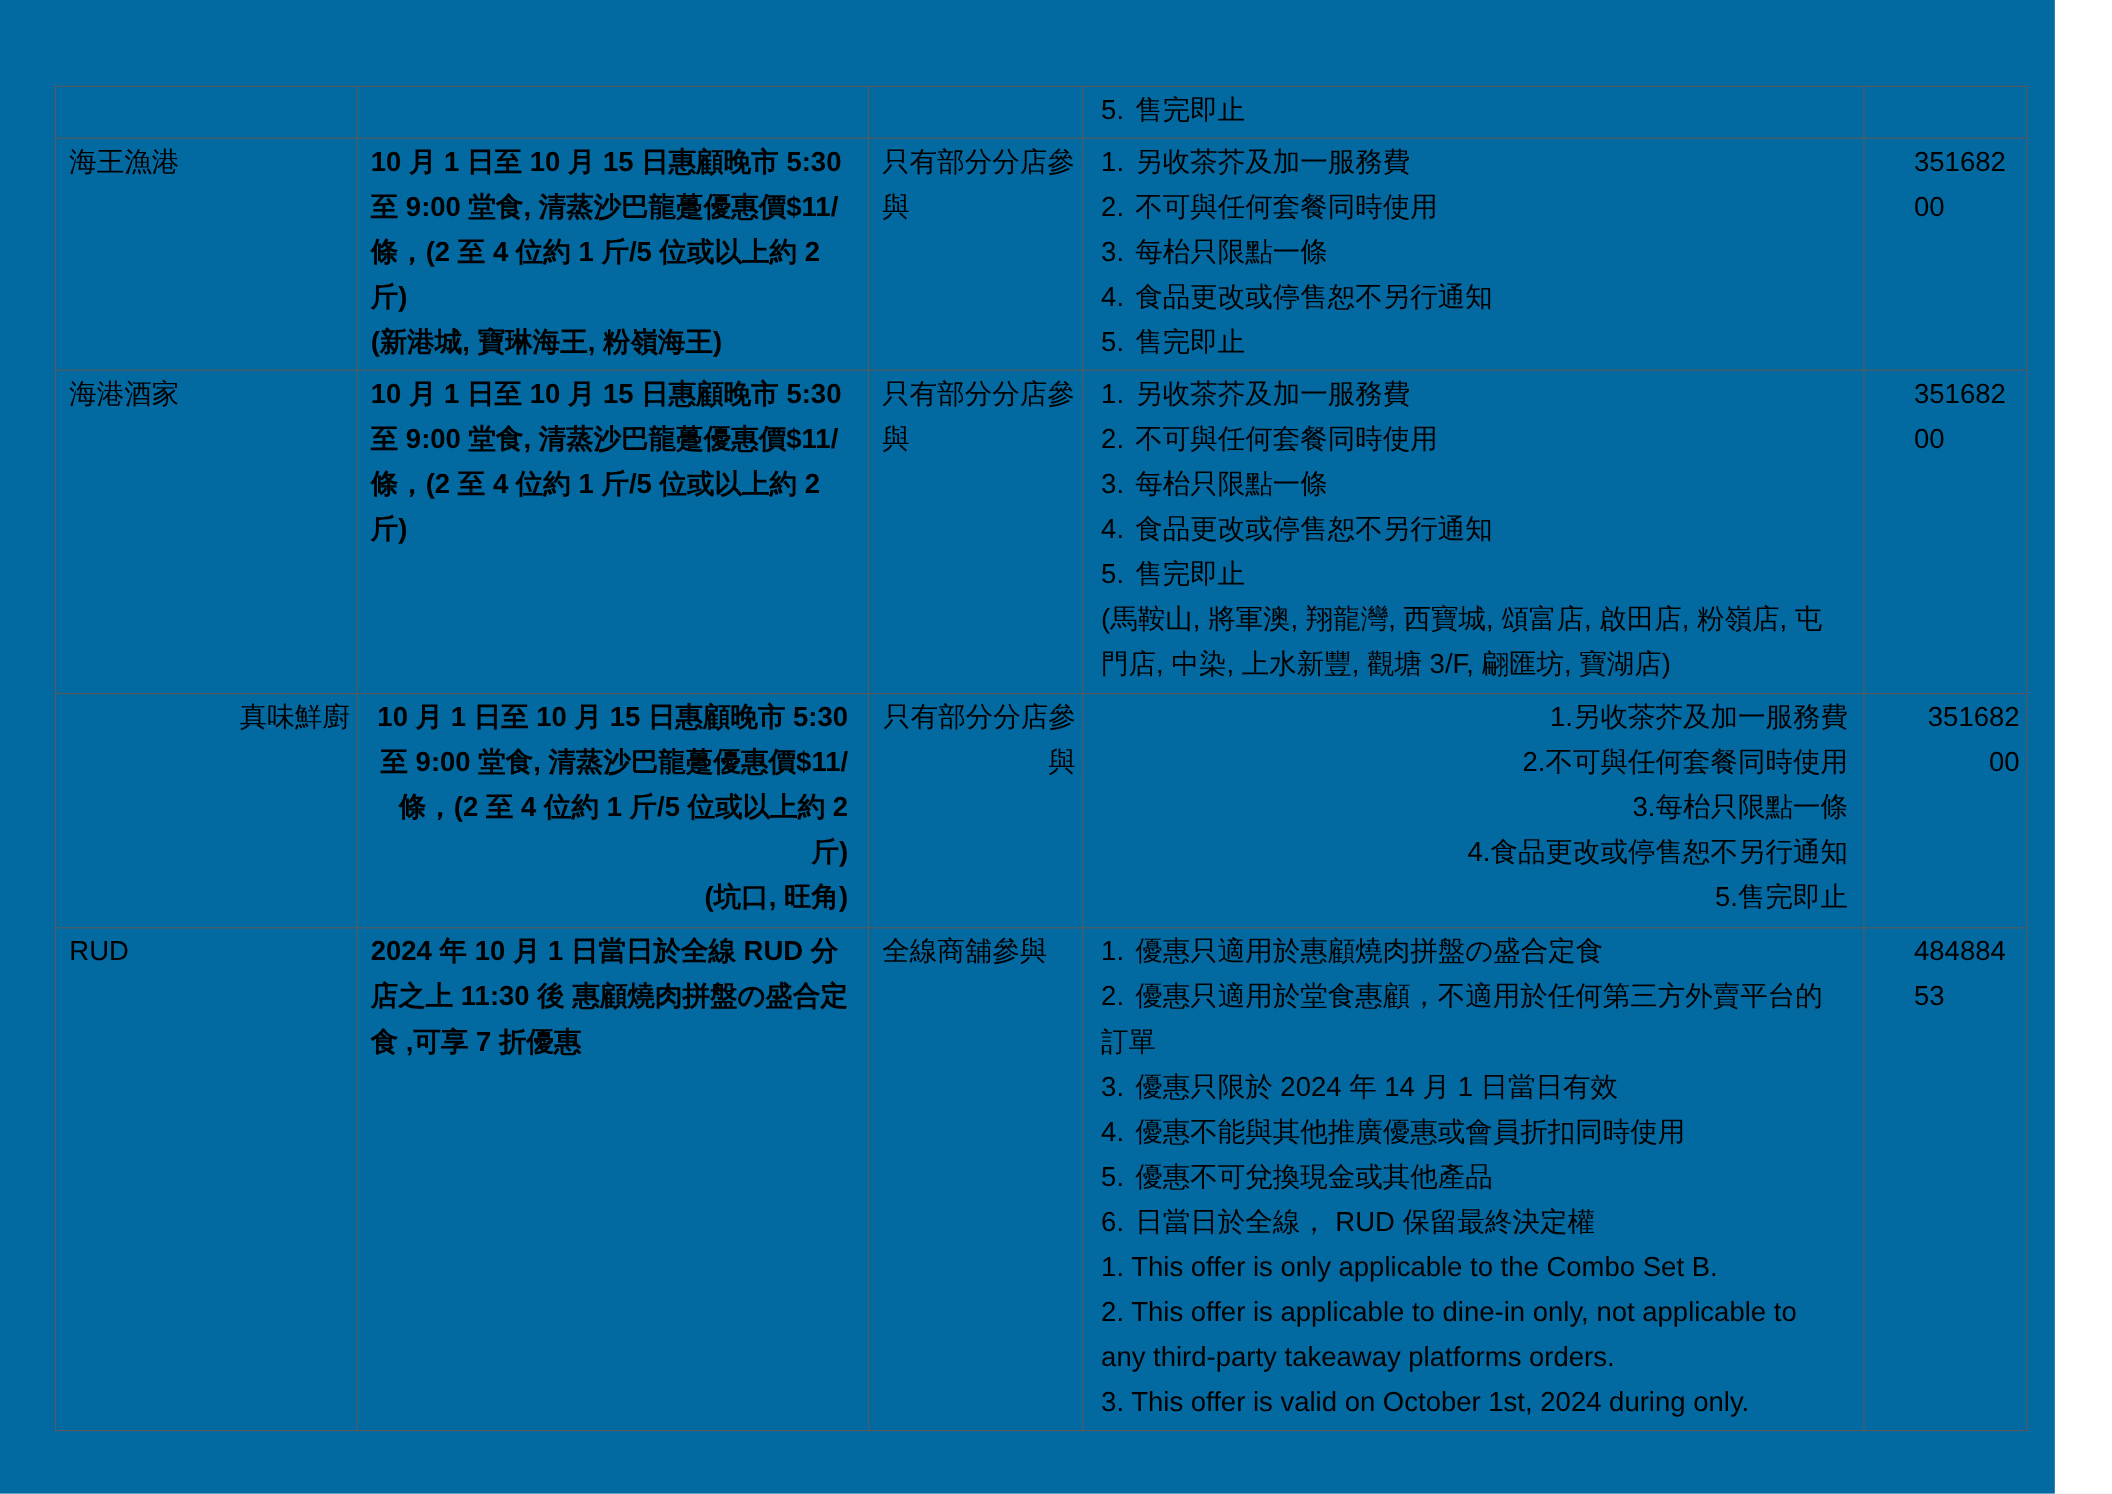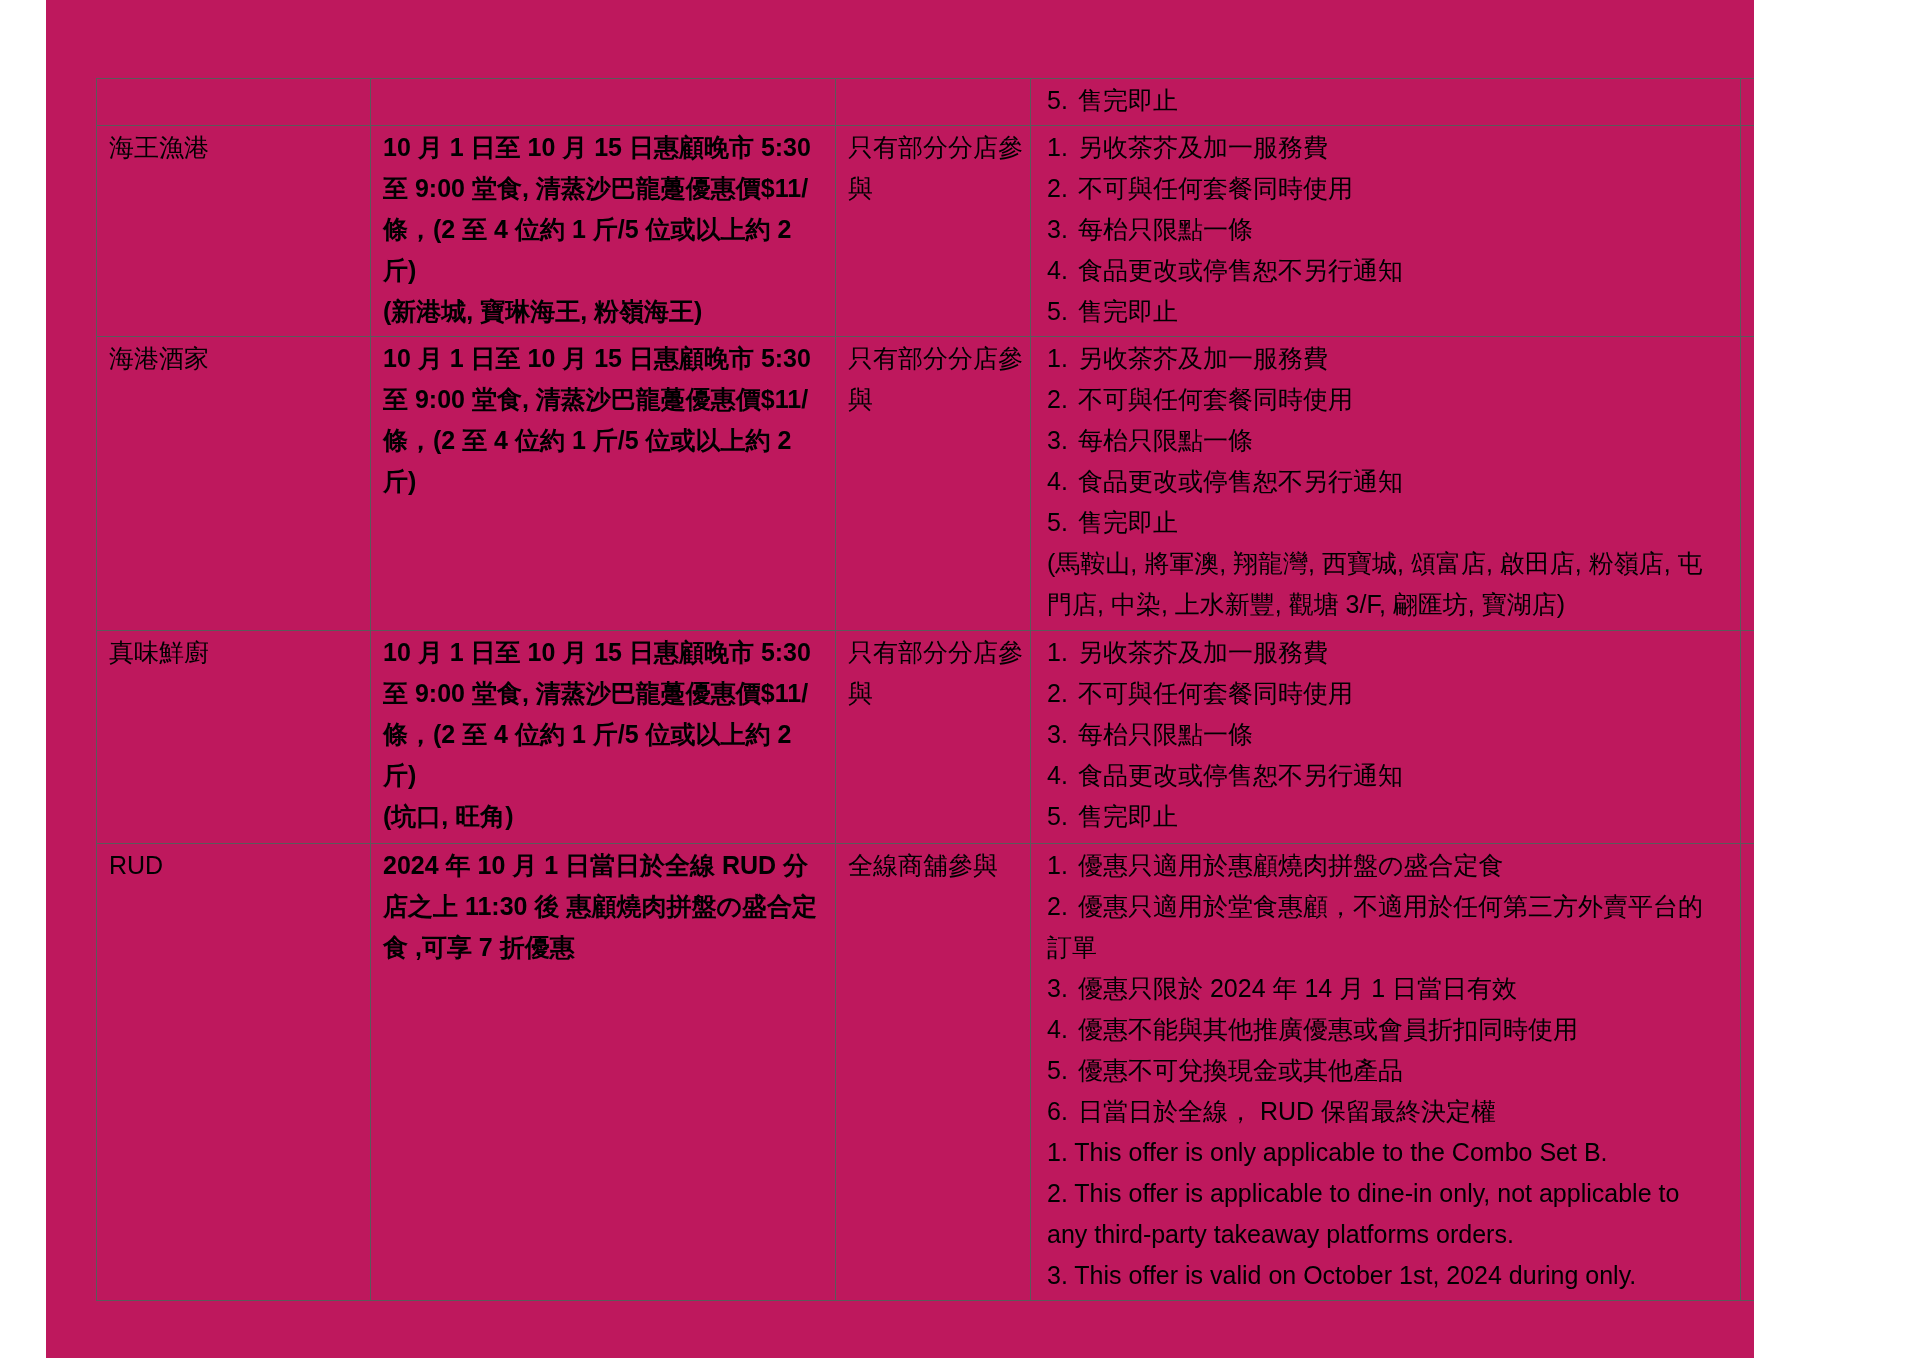--- a/index.html
+++ b/index.html
@@ -6,25 +6,24 @@
     margin: 0;
     padding: 0;
     background: #ffffff;
     width: 1920px;
     height: 1358px;
     font-family: "Liberation Sans", "DejaVu Sans", sans-serif;
     color: #000000;
   }
   .page {
     position: relative;
-    width: 1708px;
+    width: 1868px;
     height: 1358px;
-    background: #be185d;
+    background: #0369a1;
     overflow: hidden;
-    margin-left: 46px;
   }
   table.doc-table {
     position: absolute;
     left: 50px;
     top: 78px;
     width: 1792px;
     border-collapse: collapse;
     table-layout: fixed;
   }
   td {
@@ -37,21 +36,21 @@
     word-break: break-word;
   }
   col.c1 { width: 274px; }
   col.c2 { width: 465px; }
   col.c3 { width: 195px; }
   col.c4 { width: 710px; }
   col.c5 { width: 148px; }
   tr.r0 td { height: 39px; }
   tr.r1 td { height: 203px; }
   tr.r2 td { height: 288px; }
-  tr.r3 td { height: 207px; }
+  tr.r3 td { height: 207px; text-align: right; }
   tr.r4 td { height: 446px; }
   td.c-offer { padding-right: 18px; font-weight: bold; }
   td.c-terms { padding-left: 16px; padding-right: 14px; }
   td.c-phone { padding-left: 45px; }
   .offer-line, .terms-note, .term-en { margin: 0; }
   .term { margin: 0; }
   .term-num {
     display: inline-block;
     width: 31px;
   }

